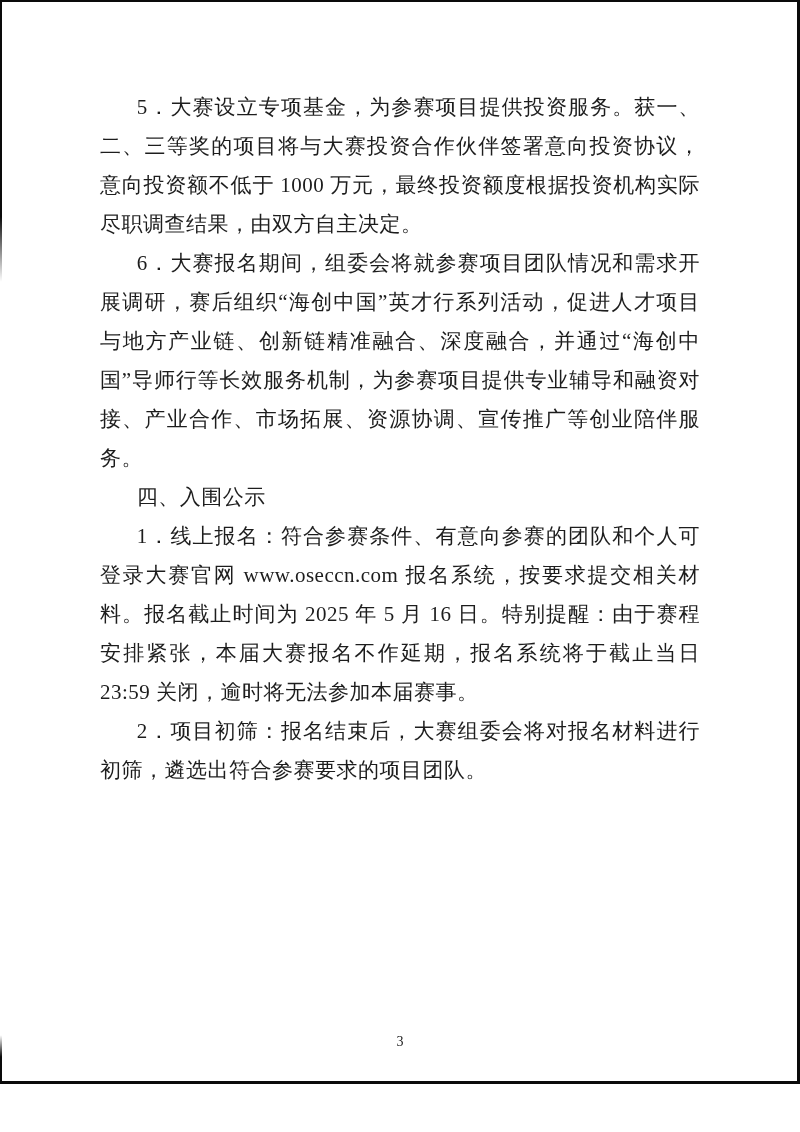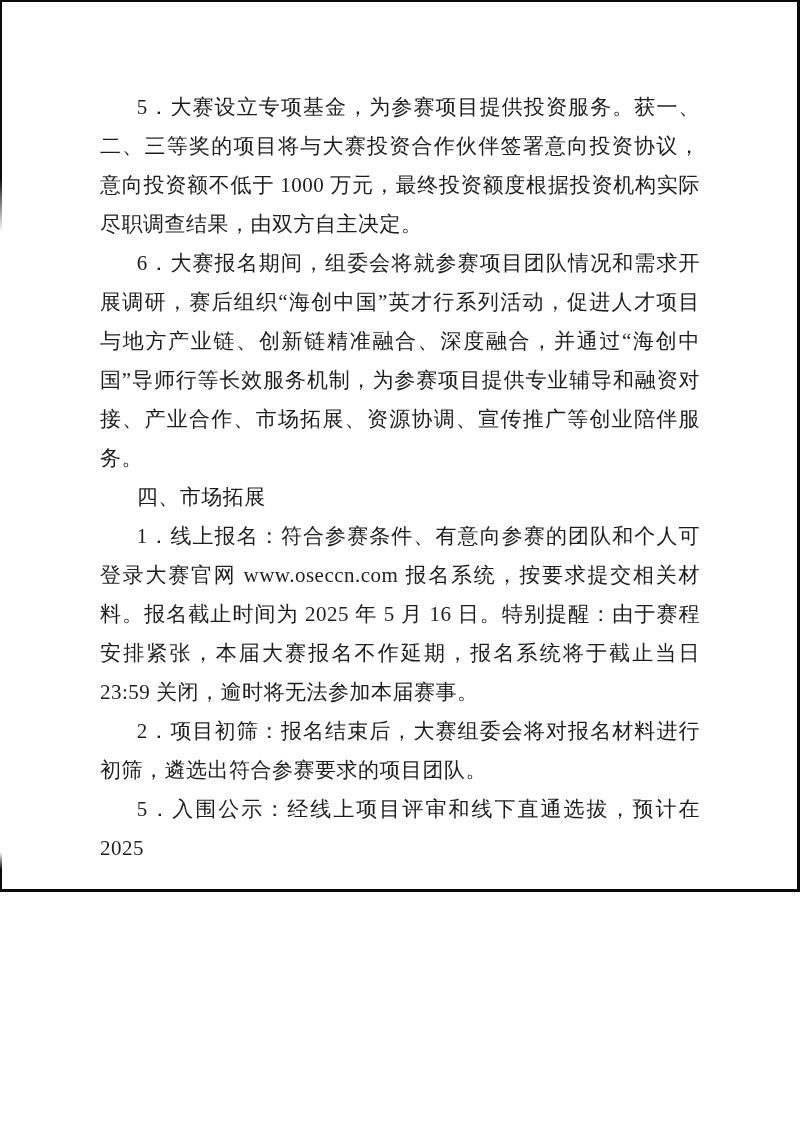--- a/index.html
+++ b/index.html
@@ -3,21 +3,21 @@
 <meta charset="utf-8">
 <style>
   html, body {
     margin: 0;
     padding: 0;
     background: #ffffff;
   }
   .page {
     position: relative;
     width: 800px;
-    height: 892px;
+    height: 1084px;
     background: #ffffff;
     overflow: hidden;
     font-family: "Liberation Serif", "DejaVu Serif", serif;
   }
   
   .edge-top {
     position: absolute; top: 0; left: 0; right: 0; height: 2px;
     background: #0a0a0a;
   }
   .edge-right {
@@ -68,21 +68,20 @@
 <div class="page">
 
   <div class="edge-top"></div>
   <div class="edge-right"></div>
   <div class="edge-bottom"></div>
   <div class="edge-left"></div>
 
   <div class="content">
     <p>5．大赛设立专项基金，为参赛项目提供投资服务。获一、二、三等奖的项目将与大赛投资合作伙伴签署意向投资协议，意向投资额不低于 1000 万元，最终投资额度根据投资机构实际尽职调查结果，由双方自主决定。</p>
     <p>6．大赛报名期间，组委会将就参赛项目团队情况和需求开展调研，赛后组织“海创中国”英才行系列活动，促进人才项目与地方产业链、创新链精准融合、深度融合，并通过“海创中国”导师行等长效服务机制，为参赛项目提供专业辅导和融资对接、产业合作、市场拓展、资源协调、宣传推广等创业陪伴服务。</p>
-    <p>四、市场拓展</p>
+    <p>四、入围公示</p>
     <p>1．线上报名：符合参赛条件、有意向参赛的团队和个人可登录大赛官网 www.oseccn.com 报名系统，按要求提交相关材料。报名截止时间为 2025 年 5 月 16 日。特别提醒：由于赛程安排紧张，本届大赛报名不作延期，报名系统将于截止当日 23:59 关闭，逾时将无法参加本届赛事。</p>
     <p>2．项目初筛：报名结束后，大赛组委会将对报名材料进行初筛，遴选出符合参赛要求的项目团队。</p>
-    <p>5．入围公示：经线上项目评审和线下直通选拔，预计在 2025</p>
   </div>
 
   <div class="page-number">3</div>
 
 </div>
 
 </body></html>

